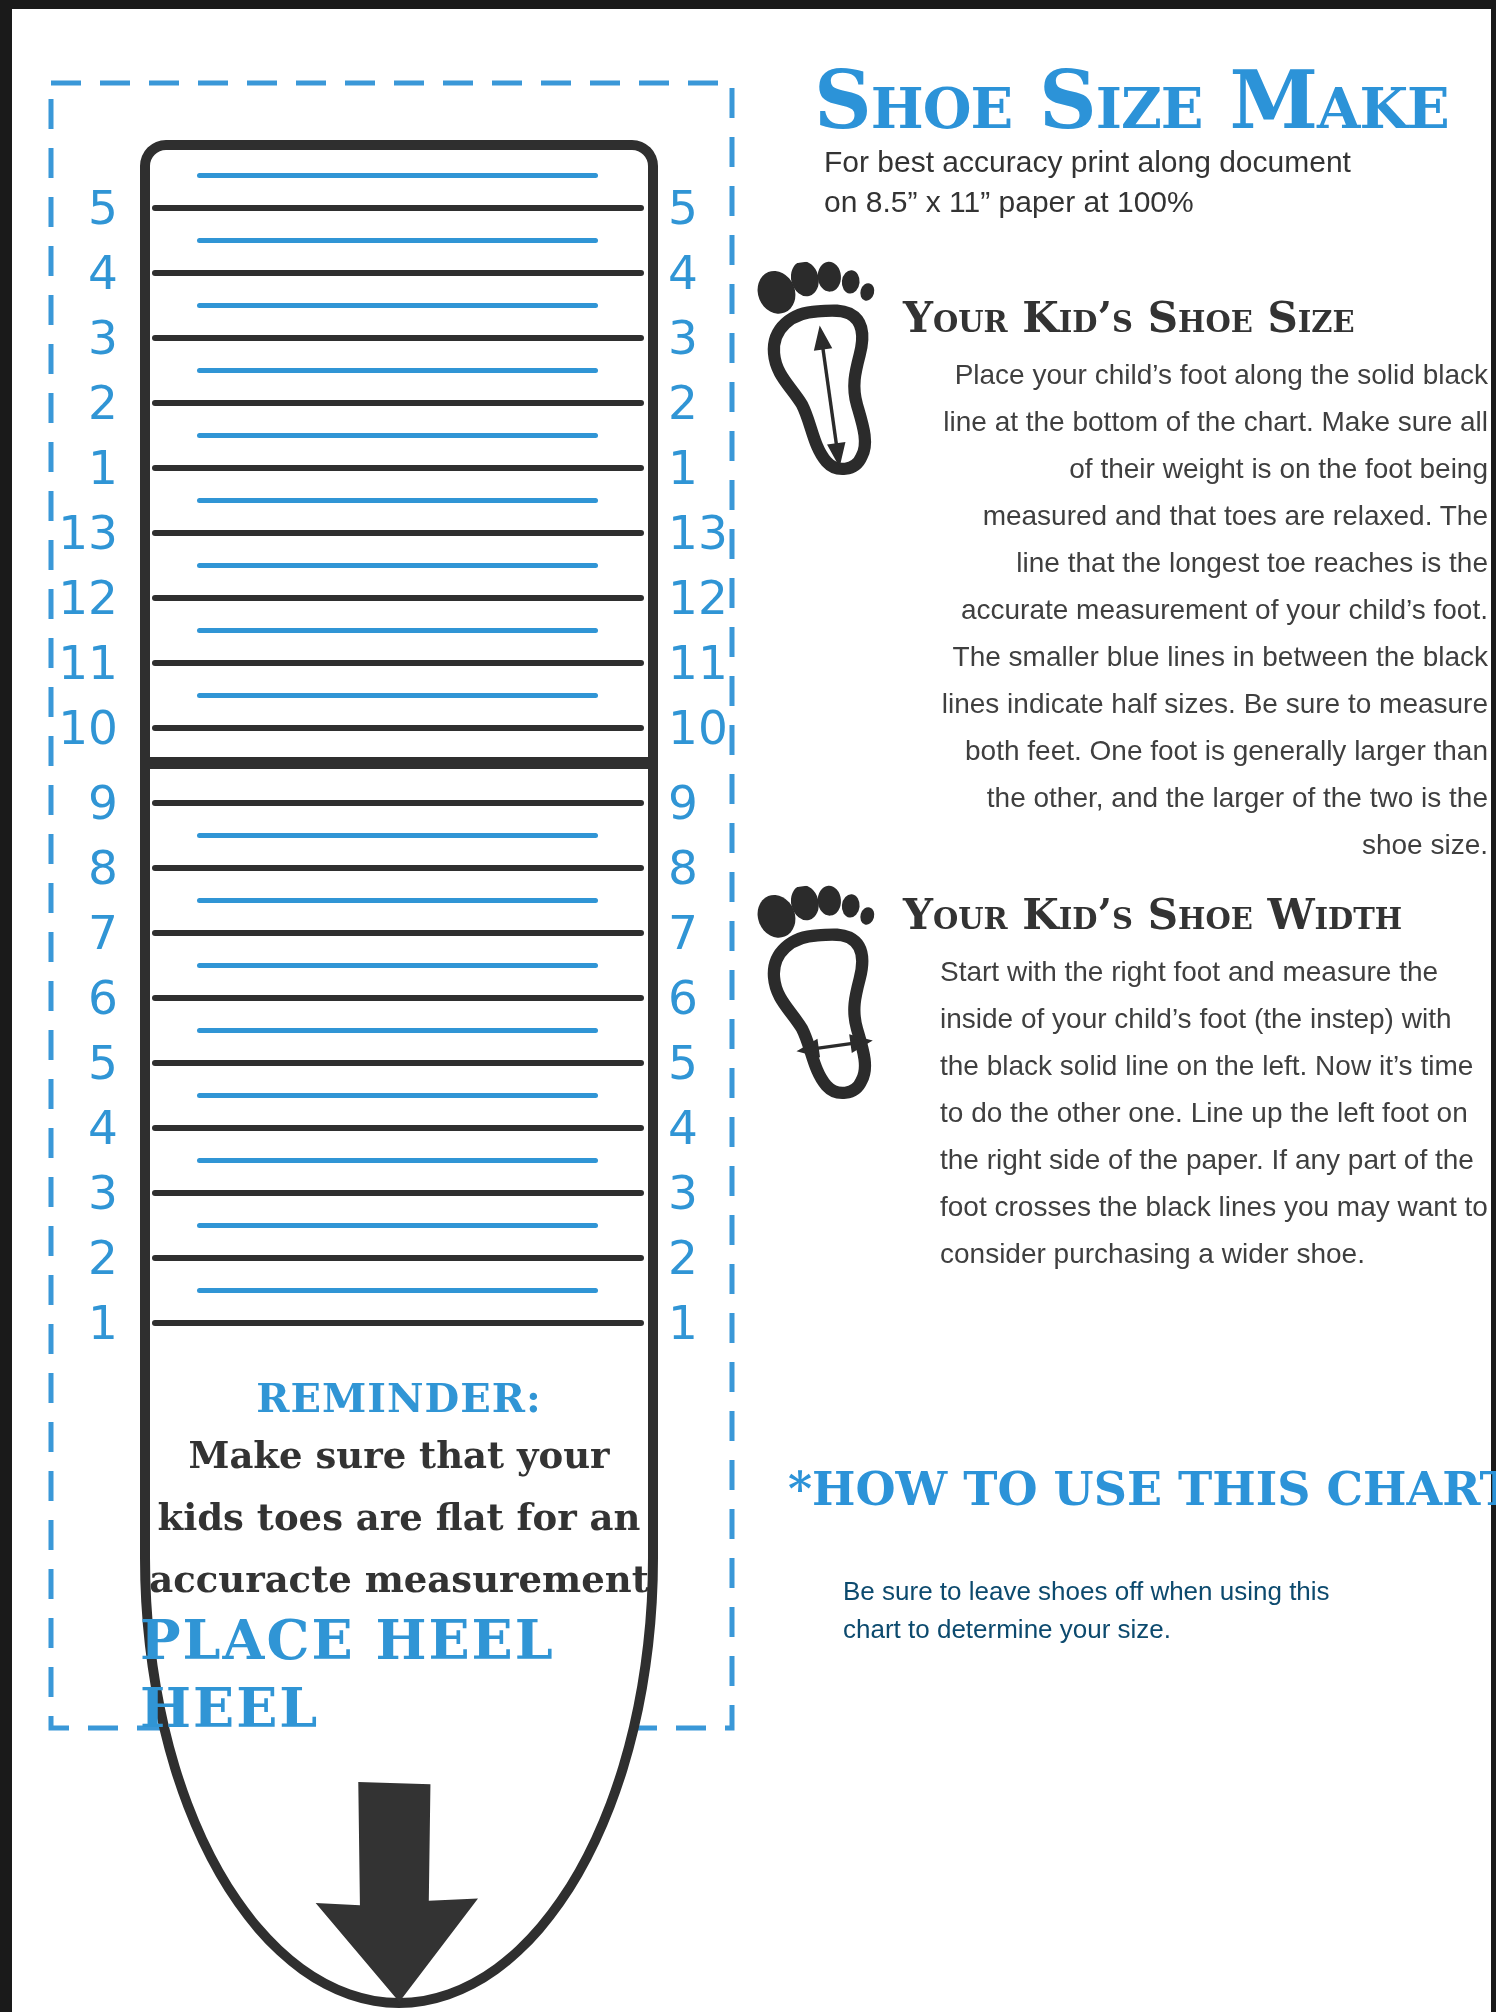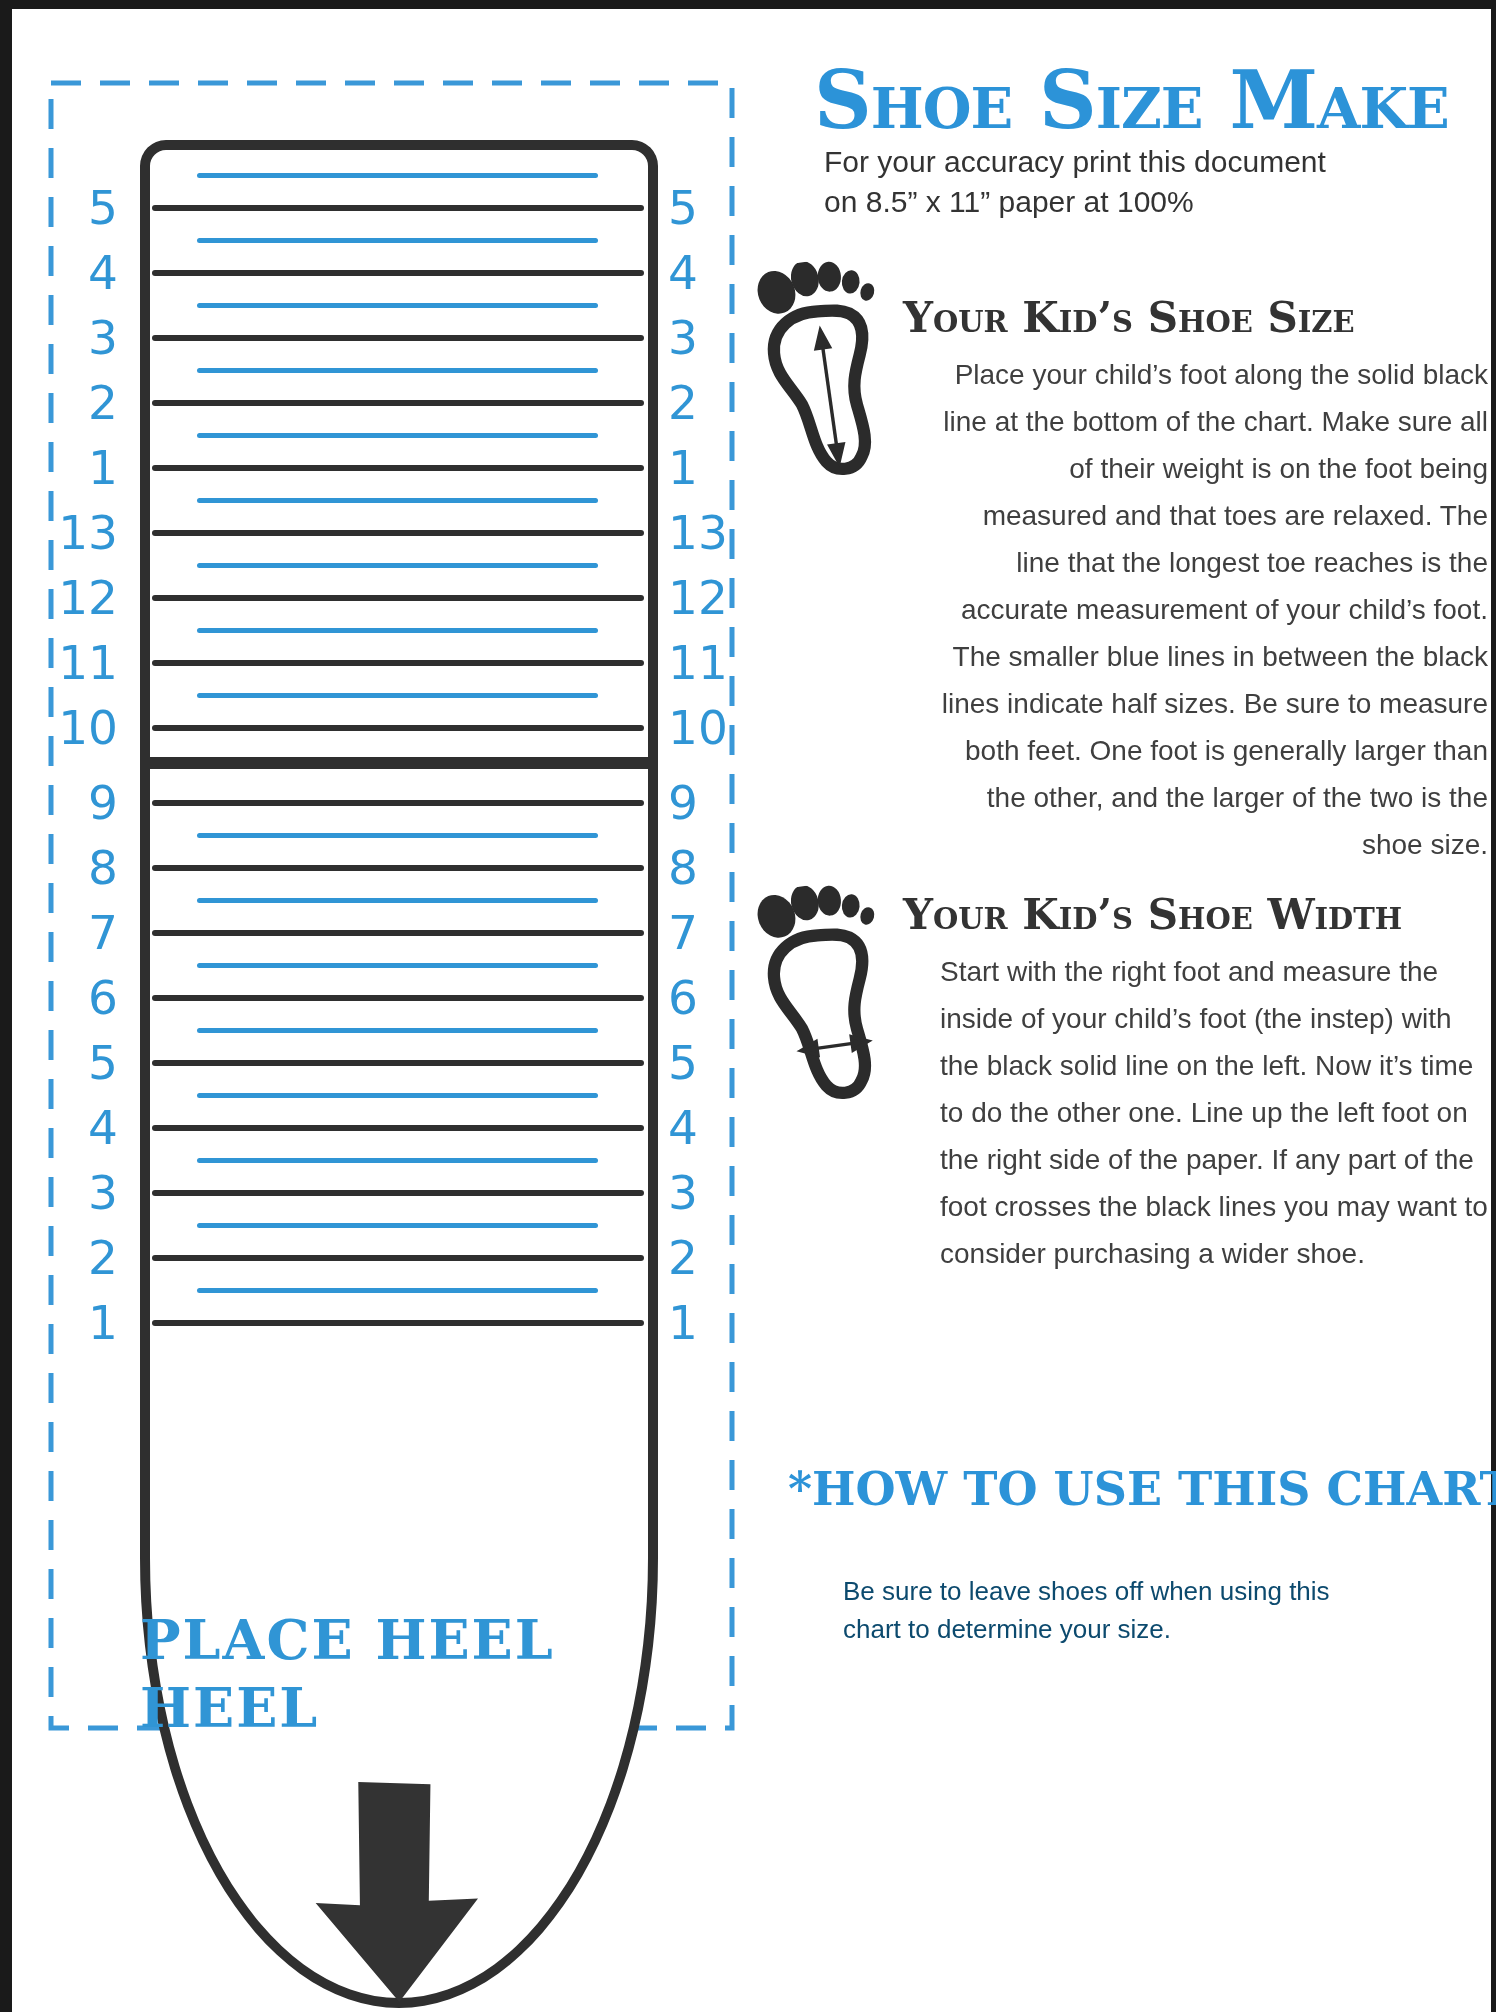--- a/index.html
+++ b/index.html
@@ -163,31 +163,37 @@
       <div class="num left" style="left: 56px; top: 1164px; width: 62px;">3</div>
       <div class="num right" style="left: 668px; top: 1164px; width: 92px;">3</div>
       <div class="sline" style="left: 152px; top: 1255px; width: 492px; height: 6px;"></div>
       <div class="num left" style="left: 56px; top: 1229px; width: 62px;">2</div>
       <div class="num right" style="left: 668px; top: 1229px; width: 92px;">2</div>
       <div class="sline" style="left: 152px; top: 1320px; width: 492px; height: 6px;"></div>
       <div class="num left" style="left: 56px; top: 1294px; width: 62px;">1</div>
       <div class="num right" style="left: 668px; top: 1294px; width: 92px;">1</div>
     </div>
 
+  <div id="reminder-block" class="chunk">
+    <div id="reminder-title">REMINDER:</div>
+    <div class="reminder-line">Make sure that your</div>
+    <div class="reminder-line">kids toes are flat for an</div>
+    <div class="reminder-line">accuracte measurement</div>
+  </div>
 
   <div id="heel-block" class="chunk">
     <div>PLACE HEEL</div>
     <div>HEEL</div>
   </div>
 
   <div id="heel-arrow"></div>
 
   <div id="doc-title" class="chunk smallcaps">Shoe Size Make</div>
   <div id="doc-subtitle">
-    <div>For your accuracy print this document</div>
+    <div>For best accuracy print along document</div>
     <div>on 8.5” x 11” paper at 100%</div>
   </div>
 
   <div class="foot-icon" id="foot-icon-size">
     <svg width="150" height="235" viewBox="0 0 110 170" style="transform:rotate(-8deg);">
       <g fill="#2b2b2b">
         <ellipse cx="27" cy="18" rx="13.5" ry="16" transform="rotate(-14 27 18)"></ellipse>
         <ellipse cx="49" cy="11" rx="10" ry="13" transform="rotate(-6 49 11)"></ellipse>
         <ellipse cx="67" cy="12" rx="8.5" ry="11" transform="rotate(4 67 12)"></ellipse>
         <ellipse cx="82" cy="18" rx="6.5" ry="8.5" transform="rotate(14 82 18)"></ellipse>

